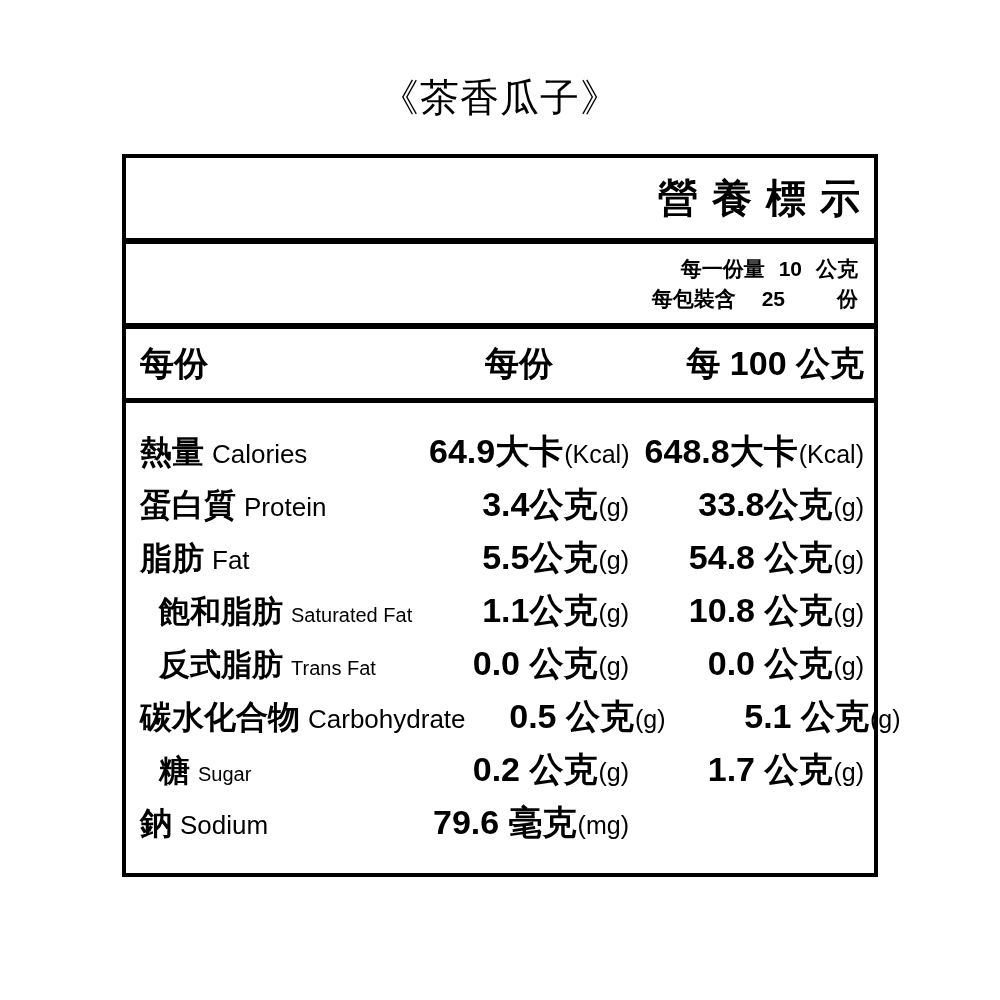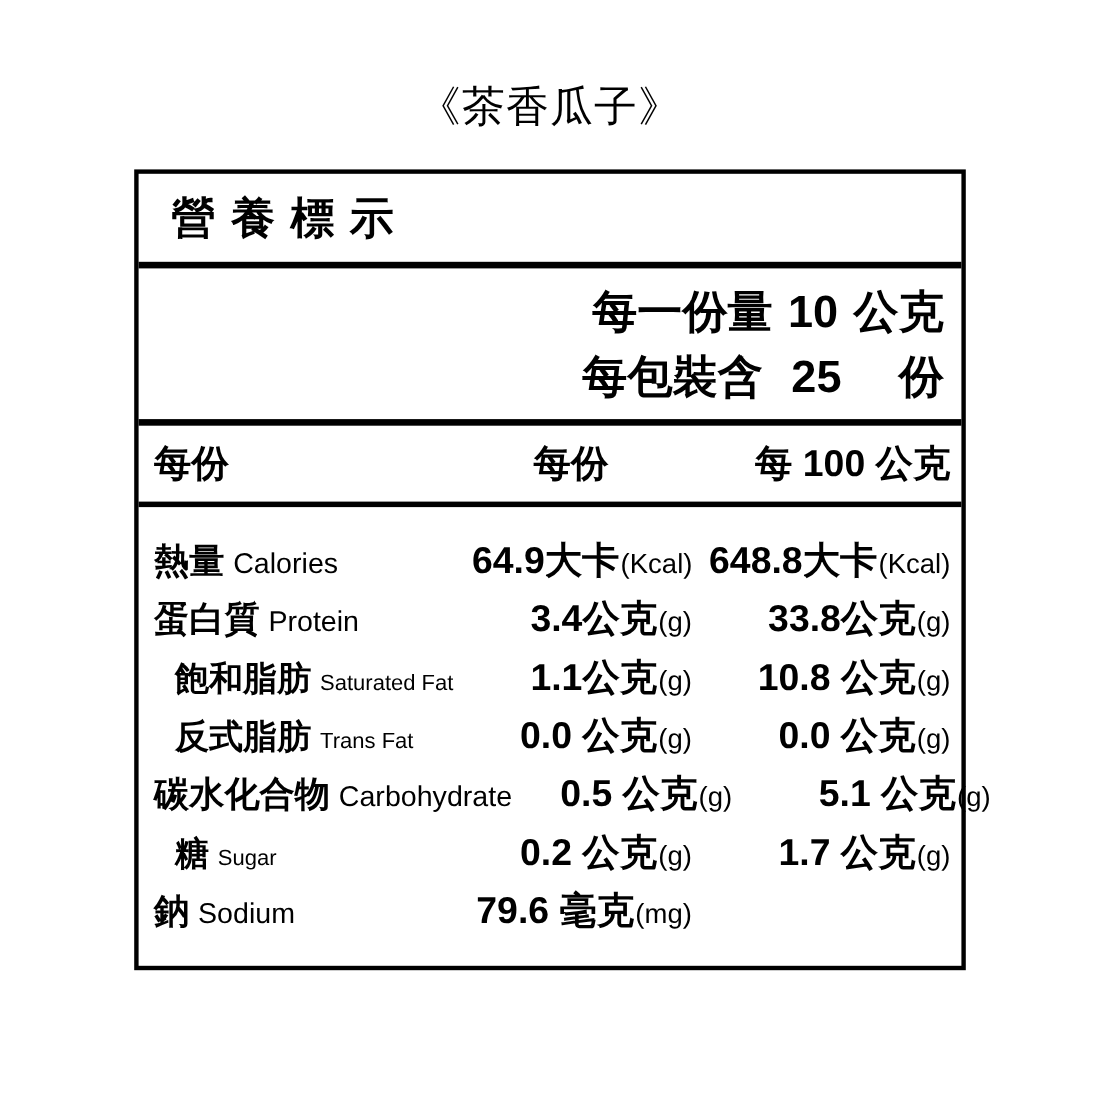--- a/index.html
+++ b/index.html
@@ -24,33 +24,33 @@
 
   .label-box {
     width: 756px;
     margin: 0 auto;
     border: 4px solid #000000;
     background: #ffffff;
   }
 
   .sec-title {
     border-bottom: 6px solid #000000;
-    text-align: left;
+    text-align: right;
     font-size: 40px;
     font-weight: bold;
     letter-spacing: 0.35em;
     text-indent: 0.35em;
-    padding: 13px 0 12px 16px;
+    padding: 13px 0 12px 6px;
   }
 
   .sec-serving {
     border-bottom: 6px solid #000000;
     text-align: right;
     padding: 10px 16px 8px 0;
-    font-size: 41px;
+    font-size: 21px;
     font-weight: bold;
     line-height: 1.45;
   }
   .sec-serving .line { white-space: nowrap; }
   .sec-serving .gap-sm { display: inline-block; width: 14px; }
   .sec-serving .gap-md { display: inline-block; width: 26px; }
   .sec-serving .gap-lg { display: inline-block; width: 52px; }
 
   .sec-cols {
     border-bottom: 5px solid #000000;
@@ -110,20 +110,25 @@
         <div class="val"><span class="num">64.9大卡</span><span class="unit">(Kcal)</span></div>
         <div class="val"><span class="num">648.8大卡</span><span class="unit">(Kcal)</span></div>
       </div>
 
       <div class="row">
         <div class="lbl"><span class="zh">蛋白質</span><span class="en">Protein</span></div>
         <div class="val"><span class="num">3.4公克</span><span class="unit">(g)</span></div>
         <div class="val"><span class="num">33.8公克</span><span class="unit">(g)</span></div>
       </div>
 
+      <div class="row">
+        <div class="lbl"><span class="zh">脂肪</span><span class="en">Fat</span></div>
+        <div class="val"><span class="num">5.5公克</span><span class="unit">(g)</span></div>
+        <div class="val"><span class="num">54.8 公克</span><span class="unit">(g)</span></div>
+      </div>
 
       <div class="row indent">
         <div class="lbl"><span class="zh">飽和脂肪</span><span class="en">Saturated Fat</span></div>
         <div class="val"><span class="num">1.1公克</span><span class="unit">(g)</span></div>
         <div class="val"><span class="num">10.8 公克</span><span class="unit">(g)</span></div>
       </div>
 
       <div class="row indent">
         <div class="lbl"><span class="zh">反式脂肪</span><span class="en">Trans Fat</span></div>
         <div class="val"><span class="num">0.0 公克</span><span class="unit">(g)</span></div>

